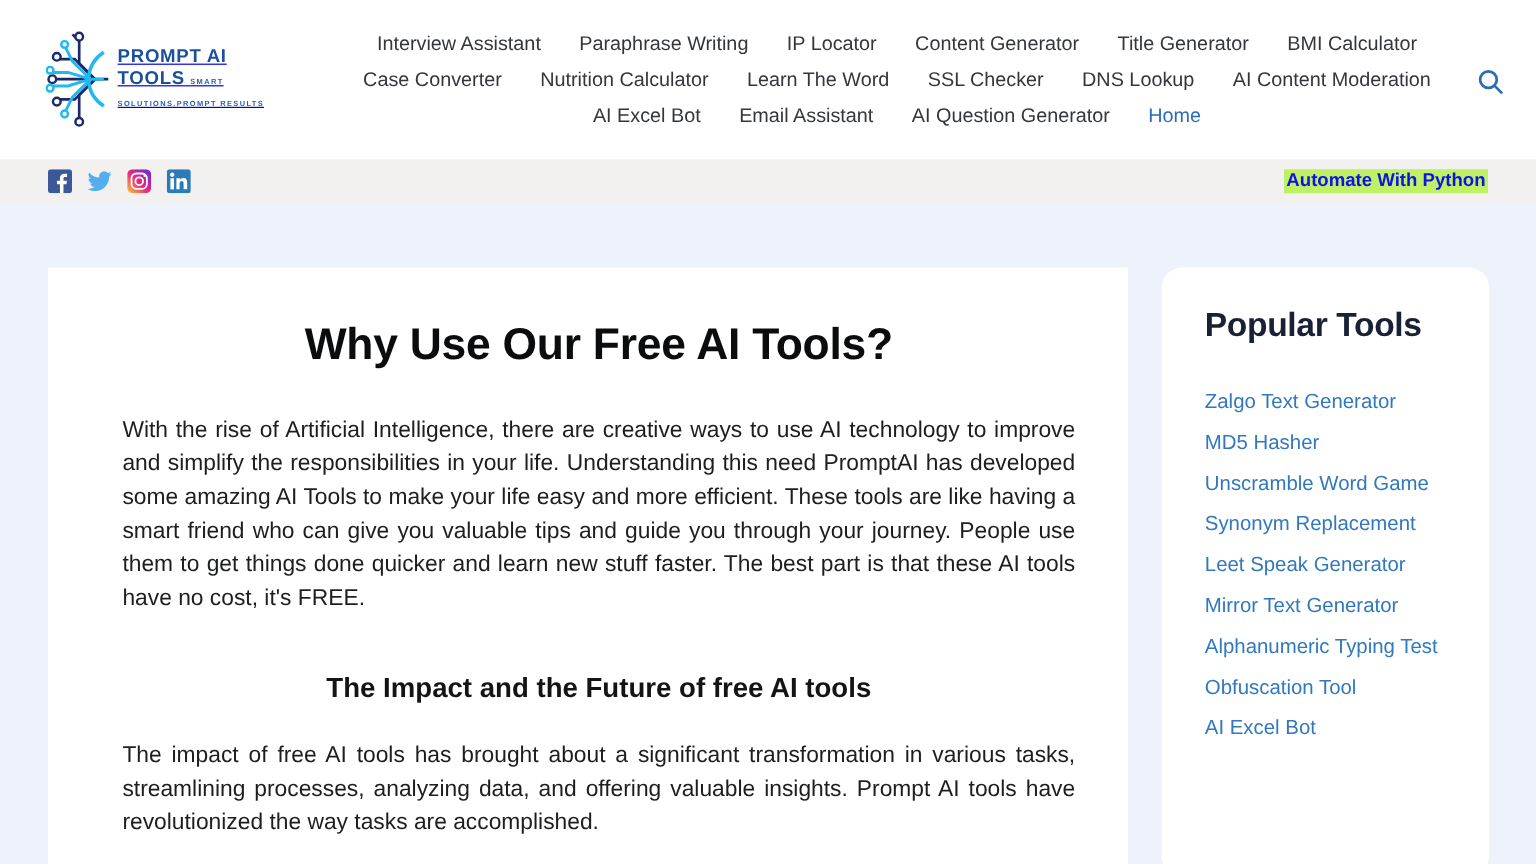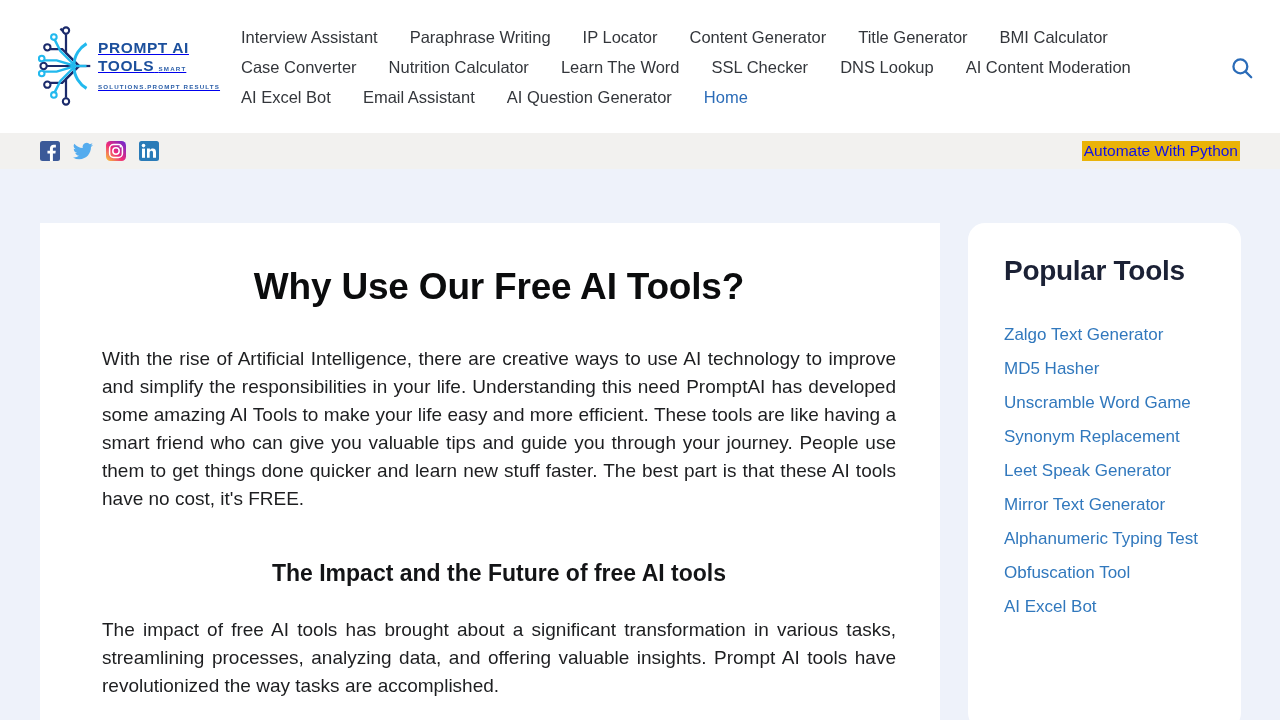--- a/index.html
+++ b/index.html
@@ -52,20 +52,21 @@
   }
 
   .nav {
     flex: 1;
     padding-top: 22px;
     padding-right: 10px;
   }
   .nav-rows { display: block; }
   .nav-row {
     display: flex;
+    justify-content: center;
     align-items: center;
     gap: 0px;
     line-height: 30px;
   }
   .nav-link {
     color: #33363b;
     font-size: 16.5px;
     text-decoration: none;
     padding: 0 16px;
     white-space: nowrap;
@@ -95,23 +96,23 @@
     position: relative;
   }
   .social-icons { display: flex; align-items: center; gap: 13px; }
   .social-icon { width: 20px; height: 20px; display: block; cursor: pointer; }
   .promo-link {
     position: absolute;
     right: 40px;
     top: 50%;
     transform: translateY(-50%);
     font-size: 15.5px;
-    font-weight: normal;
+    font-weight: bold;
     color: #1010e8;
-    background: #eab308;
+    background: #bef264;
     text-decoration: none;
     padding: 1px 2px;
     cursor: pointer;
   }
 
   
   .page {
     background: #eef2fa;
     min-height: 551px;
     padding-top: 54px;

